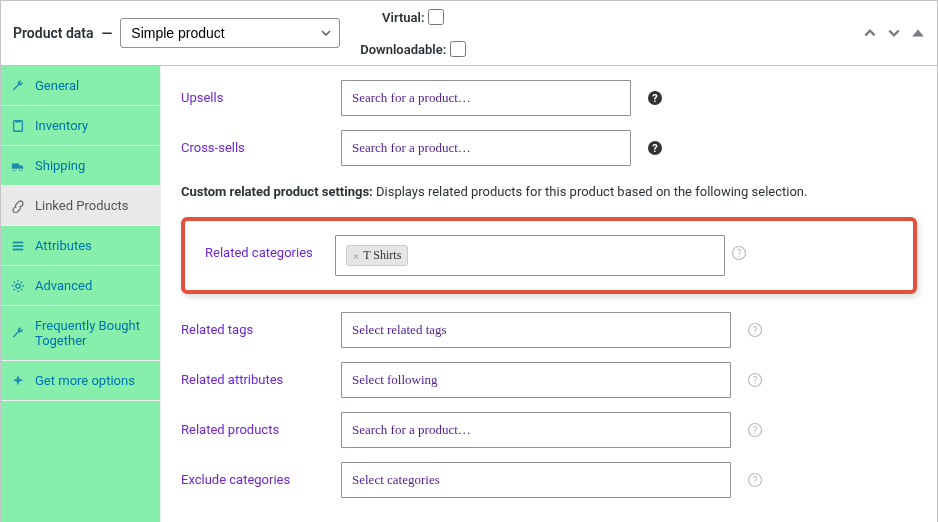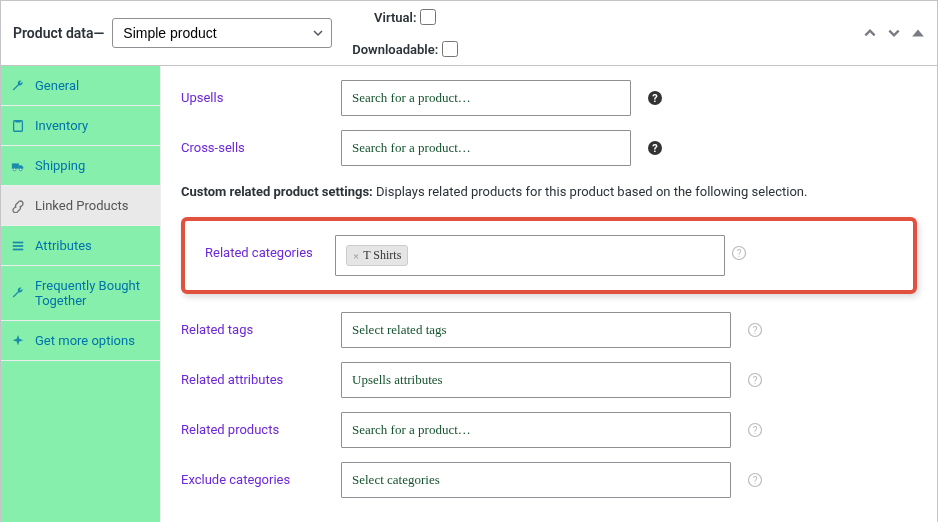--- a/index.html
+++ b/index.html
@@ -1,40 +1,40 @@
 <!DOCTYPE html>
 <html><head>
 <meta charset="utf-8">
 <style>
   * { box-sizing: border-box; margin: 0; padding: 0; }
   body { font-family: -apple-system, BlinkMacSystemFont, "Segoe UI", Roboto, sans-serif; font-size: 13px; color: #2c3338; background: #fff; }
   .panel { width: 938px; border: 1px solid #c3c4c7; background: #fff; }
   .panel-header { display: flex; align-items: center; padding: 8px 12px; border-bottom: 1px solid #c3c4c7; gap: 8px; }
-  .panel-title { font-weight: 600; font-size: 14px; display: flex; align-items: center; }
+  .panel-title { font-weight: 600; font-size: 14px; display: flex; align-items: center; gap: 8px; }
   .select-wrap { position: relative; }
   .select-wrap select { font-size: 14px; padding: 6px 30px 6px 10px; border: 1px solid #8c8f94; border-radius: 3px; background: #fff; appearance: none; min-width: 220px; }
   .select-wrap .chev { position: absolute; right: 8px; top: 50%; transform: translateY(-50%); pointer-events: none; color: #50575e; }
   .header-opts { display: flex; align-items: center; gap: 16px; margin-left: 12px; flex-direction: column; }
   .opt { display: flex; align-items: center; gap: 4px; font-size: 13px; font-weight: 600; }
   .opt input[type=checkbox] { width: 16px; height: 16px; border: 1px solid #8c8f94; border-radius: 3px; }
   .header-ctrls { margin-left: auto; display: flex; gap: 10px; color: #787c82; }
   .header-ctrls span { cursor: pointer; }
   .body { display: flex; min-height: 470px; }
   .sidebar { width: 160px; border-right: 1px solid #eee; background: #86efac; }
   .sidebar-item { display: flex; align-items: center; gap: 8px; padding: 12px 10px; border-bottom: 1px solid #eee; color: #0073aa; cursor: pointer; font-size: 13px; }
   .sidebar-item.active { background: #e9e9e9; color: #555; border-left: 0; position: relative; }
   .sidebar-item .icon { width: 16px; text-align: center; color: inherit; opacity: 0.8; flex-shrink: 0; }
   .sidebar-item.active .icon { color: #555; }
   .content { flex: 1; padding: 14px 20px 20px 20px; }
   .field-row { display: flex; align-items: flex-start; margin-bottom: 14px; gap: 10px; }
   .field-label { width: 150px; padding-top: 10px; font-size: 13px; color: #6d28d9; }
   .field-input { flex: 0 0 auto; width: 290px; }
   .field-input-wide { flex: 0 0 auto; width: 390px; }
   .text-input, .select2 { width: 100%; border: 1px solid #8c8f94; border-radius: 1px; padding: 9px 10px; font-size: 13px; background: #fff; font-family: Liberation Serif, serif; }
-  .text-input::placeholder, .select2 .ph { color: #14532d; }
+  .text-input::placeholder, .select2 .ph { color: #4c1d95; }
   .help { color: #666; font-size: 14px; padding-top: 10px; cursor: help; margin-left: 6px; }
   .help.light { color: #bbb; }
   .section-desc { margin: 18px 0; font-size: 13px; }
   .highlight { border: 4px solid #e1513d; border-radius: 6px; padding: 14px 10px 14px 0; display: flex; align-items: flex-start; box-shadow: 2px 3px 6px rgba(0,0,0,0.15); margin-bottom: 18px; }
   .highlight .field-label { padding-left: 20px; }
   .tag-chip { display: inline-flex; align-items: center; background: #e5e5e5; border: 1px solid #ccc; border-radius: 3px; padding: 2px 6px; font-size: 12px; color: #333; gap: 4px; }
   .tag-chip .x { color: #888; font-size: 11px; cursor: pointer; }
   .select2 { display: flex; align-items: center; min-height: 36px; flex-wrap: wrap; gap: 4px; }
   svg { display: block; }
 </style>
@@ -131,20 +131,29 @@
               <rect x="2" y="3" width="12" height="2" fill="#0073aa"></rect>
               <rect x="2" y="7" width="12" height="2" fill="#0073aa"></rect>
               <rect x="2" y="11" width="12" height="2" fill="#0073aa"></rect>
             </svg>
         </span>
         <span>Attributes</span>
       </div>
       <div class="sidebar-item">
         <span class="icon">
           <svg width="14" height="14" viewBox="0 0 16 16">
+              <circle cx="8" cy="8" r="2.5" fill="none" stroke="#0073aa" stroke-width="1.5"></circle>
+              <path d="M8 1v2M8 13v2M1 8h2M13 8h2M3 3l1.5 1.5M11.5 11.5L13 13M13 3l-1.5 1.5M4.5 11.5L3 13" stroke="#0073aa" stroke-width="1.5"></path>
+            </svg>
+        </span>
+        <span>Advanced</span>
+      </div>
+      <div class="sidebar-item">
+        <span class="icon">
+          <svg width="14" height="14" viewBox="0 0 16 16">
               <path d="M13 3a3 3 0 01-4 4L3 13l-1-1 6-6a3 3 0 014-4l-2 2 1 1 2-2z" fill="#0073aa"></path>
             </svg>
         </span>
         <span>Frequently Bought Together</span>
       </div>
       <div class="sidebar-item">
         <span class="icon">
           <svg width="14" height="14" viewBox="0 0 16 16">
               <path d="M8 1l1.5 4.5L14 7l-4.5 1.5L8 13l-1.5-4.5L2 7l4.5-1.5z" fill="#0073aa"></path>
             </svg>
@@ -216,21 +225,21 @@
               <circle cx="8" cy="8" r="6.5" fill="none" stroke="#bbb" stroke-width="1.2"></circle>
               <text x="8" y="11.5" text-anchor="middle" fill="#bbb" font-size="10">?</text>
             </svg>
         </span>
       </div>
 
       <div class="field-row">
         <div class="field-label">Related attributes</div>
         <div class="field-input-wide">
           <div class="select2">
-            <span class="ph">Upsells attributes</span>
+            <span class="ph">Select following</span>
           </div>
         </div>
         <span class="help light">
           <svg width="16" height="16" viewBox="0 0 16 16">
               <circle cx="8" cy="8" r="6.5" fill="none" stroke="#bbb" stroke-width="1.2"></circle>
               <text x="8" y="11.5" text-anchor="middle" fill="#bbb" font-size="10">?</text>
             </svg>
         </span>
       </div>
 

